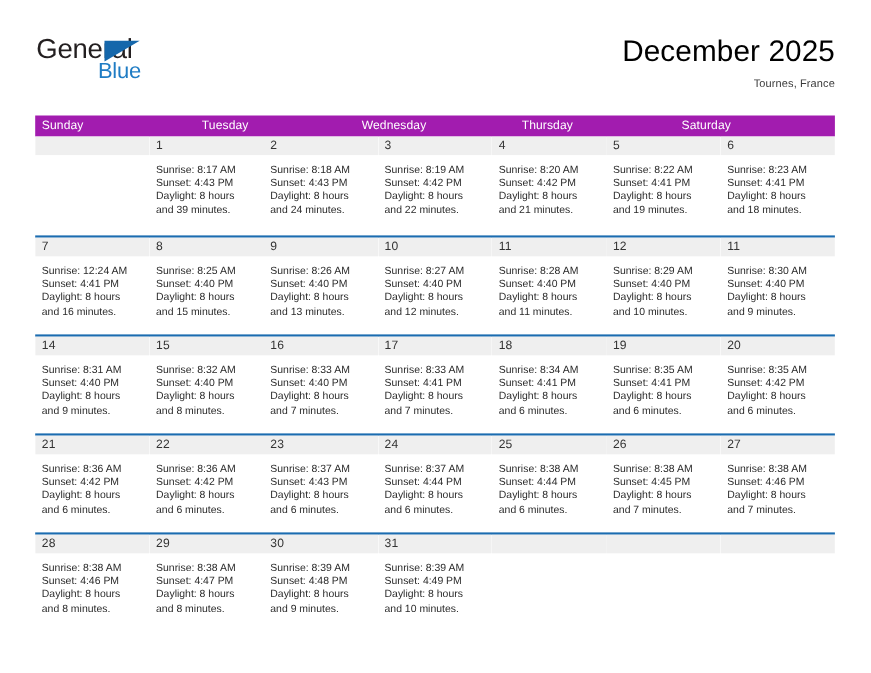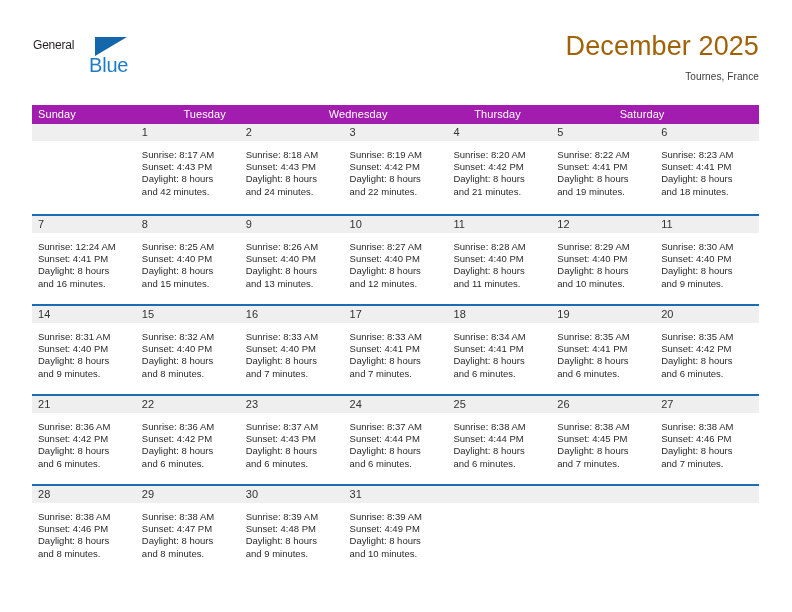--- a/index.html
+++ b/index.html
@@ -33,21 +33,21 @@
     position: absolute;
     left: 33px;
     top: 34px;
     width: 160px;
     height: 50px;
   }
   .brand-general {
     position: absolute;
     left: 0;
     top: 0;
-    font-size: 12px;
+    font-size: 25px;
     color: #231f20;
     letter-spacing: -0.2px;
     line-height: 22px;
   }
   .brand-blue {
     position: absolute;
     left: 56px;
     top: 20px;
     font-size: 20px;
     color: #1f7cc4;
@@ -65,21 +65,21 @@
   }
 
   .title-block {
     position: absolute;
     right: 33px;
     top: 30px;
     text-align: right;
   }
   .month-title {
     font-size: 27px;
-    color: #a16207;
+    color: #000000;
     font-weight: normal;
     line-height: 32px;
     letter-spacing: 0.1px;
   }
   .location {
     font-size: 10px;
     color: #3a3a3a;
     line-height: 18px;
     margin-top: 6px;
     letter-spacing: 0.1px;
@@ -183,21 +183,21 @@
           <div></div>
           <div></div>
         </div>
       </div>
       <div class="day-cell">
         <div class="day-number">1</div>
         <div class="day-info">
           <div>Sunrise: 8:17 AM</div>
           <div>Sunset: 4:43 PM</div>
           <div>Daylight: 8 hours</div>
-          <div>and 42 minutes.</div>
+          <div>and 39 minutes.</div>
         </div>
       </div>
       <div class="day-cell">
         <div class="day-number">2</div>
         <div class="day-info">
           <div>Sunrise: 8:18 AM</div>
           <div>Sunset: 4:43 PM</div>
           <div>Daylight: 8 hours</div>
           <div>and 24 minutes.</div>
         </div>

